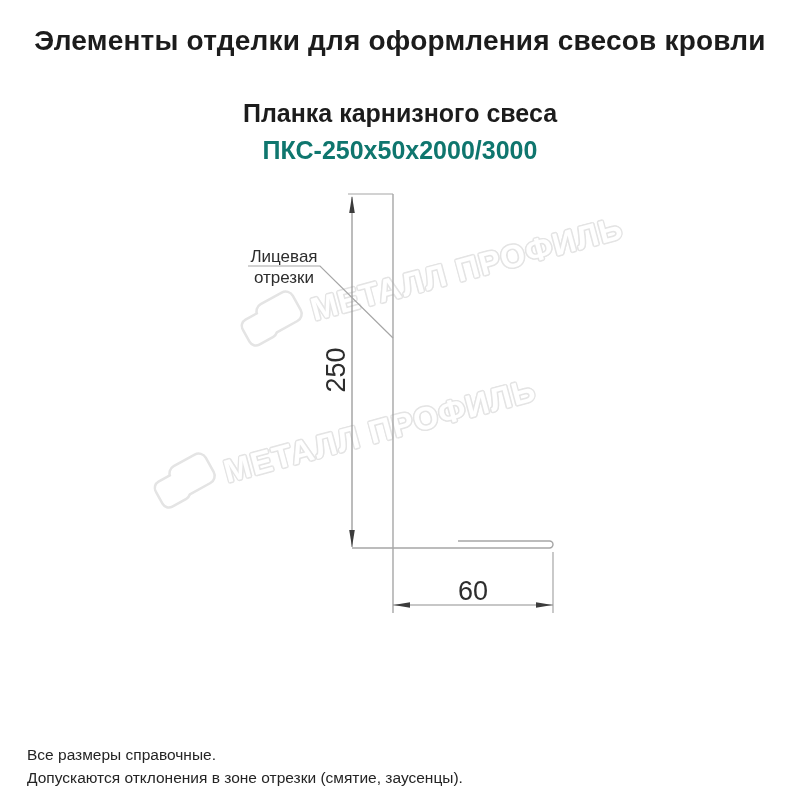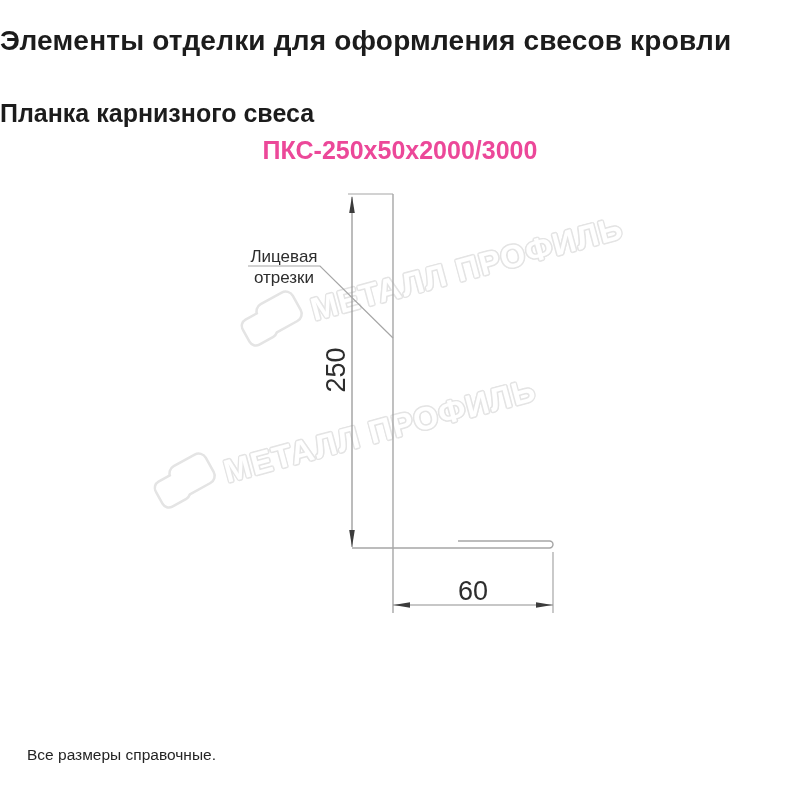--- a/index.html
+++ b/index.html
@@ -2,30 +2,30 @@
 <html><head>
 <meta charset="utf-8">
 <style>
   html,body{margin:0;padding:0;}
   body{
     width:800px;height:800px;background:#ffffff;overflow:hidden;position:relative;
     font-family:"Liberation Sans", sans-serif;color:#1f1f1f;
   }
   .abs{position:absolute;}
   .page-title{
-    left:0;right:0;top:25px;text-align:left;
+    left:0;right:0;top:25px;text-align:center;
     font-size:28px;font-weight:bold;letter-spacing:0.2px;color:#1c1c1c;
   }
   .product-name{
-    left:0;right:0;top:99px;
+    left:0;right:0;top:99px;text-align:center;
     font-size:25px;font-weight:bold;color:#1c1c1c;
   }
   .product-code{
     left:0;right:0;top:136px;text-align:center;
-    font-size:25px;font-weight:bold;color:#ec4899;
+    font-size:25px;font-weight:bold;color:#0f766e;
   }
   .drawing-svg{left:0;top:0;width:800px;height:800px;}
   .dim-label{
     font-size:27px;color:#2d2d2d;display:flex;align-items:center;justify-content:center;
   }
   .dim-height{left:296px;top:345px;width:80px;height:50px;transform:rotate(-90deg);}
   .dim-width{left:433px;top:576px;width:80px;height:30px;}
   .callout-label{
     left:244px;top:246px;width:80px;text-align:center;
     font-size:17px;line-height:21px;color:#2d2d2d;white-space:pre-line;
@@ -100,13 +100,14 @@
   <polyline points="248,266 320,266 393,338" stroke="#a6a6a6" stroke-width="1.2" fill="none"></polyline>
 </svg>
 
 <div class="abs dim-label dim-height">250</div>
 <div class="abs dim-label dim-width">60</div>
 <div class="abs callout-label">Лицевая
 отрезки</div>
 
 <div class="abs notes">
   <div>Все размеры справочные.</div>
+  <div>Допускаются отклонения в зоне отрезки (смятие, заусенцы).</div>
 </div>
 
 </body></html>

